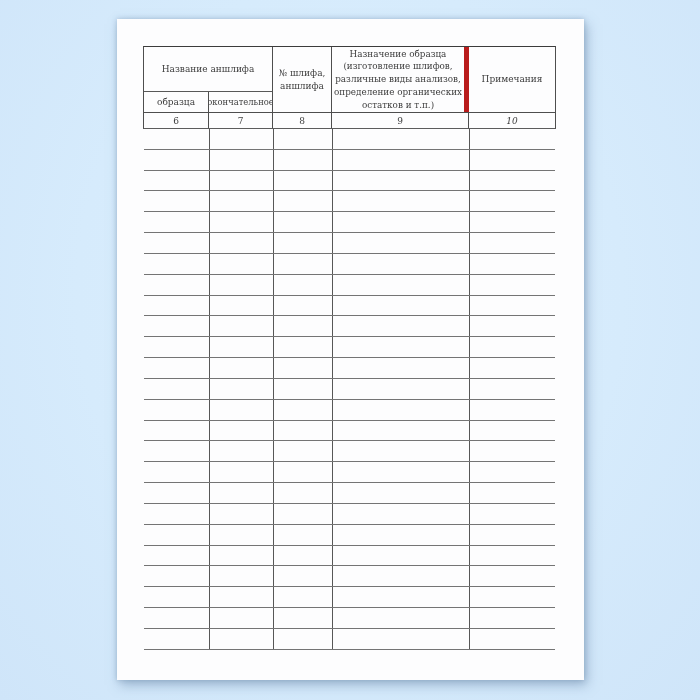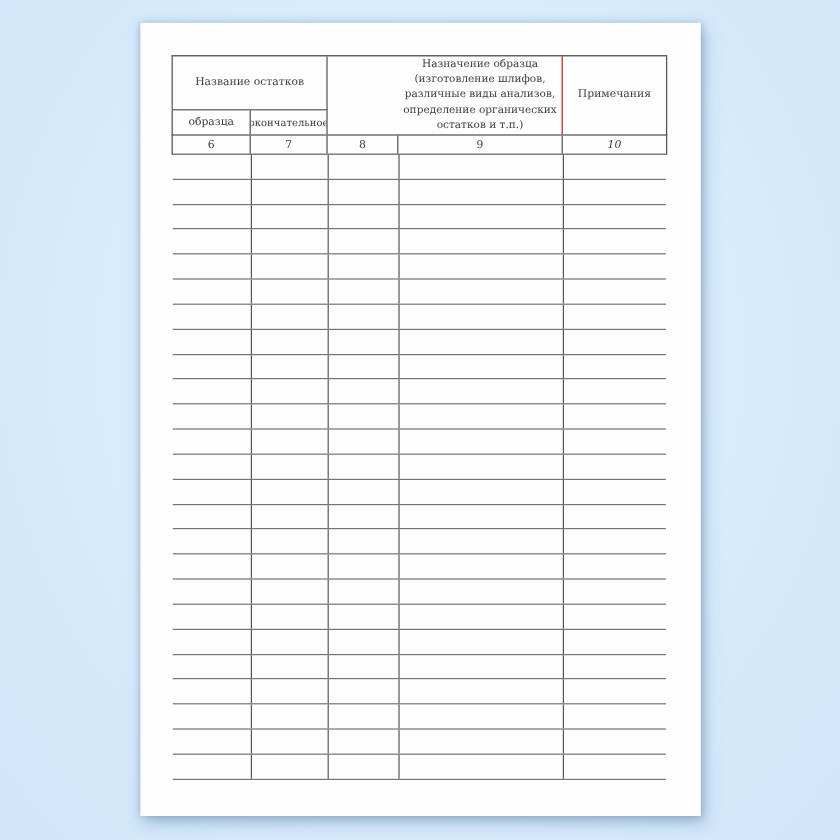--- a/index.html
+++ b/index.html
@@ -29,21 +29,21 @@
   }
   .hc{
     display:flex;align-items:center;justify-content:center;
     text-align:center;font-size:9px;line-height:12.8px;
     box-sizing:border-box;overflow:hidden;
   }
   .h-name   {grid-column:1/3;grid-row:1;border-right:1px solid #4e4e4e;border-bottom:1px solid #585858;}
   .h-field  {grid-column:1;grid-row:2;border-right:1px solid #4e4e4e;}
   .h-final  {grid-column:2;grid-row:2;border-right:1px solid #4e4e4e;font-size:8.4px;white-space:nowrap;text-align:center;}
   .h-shlif  {grid-column:3;grid-row:1/3;border-right:1px solid #4e4e4e;white-space:pre-line;}
-  .h-purpose{grid-column:4;grid-row:1/3;border-right:1px solid #b91c1c;white-space:pre-line;font-size:8.8px;}
+  .h-purpose{grid-column:4;grid-row:1/3;border-right:5px solid #b91c1c;white-space:pre-line;font-size:8.8px;}
   .h-notes  {grid-column:5;grid-row:1/3;}
   
   .num-row{
     display:grid;
     grid-template-columns:65px 64px 59px 137px 86px;
     grid-template-rows:15px;
     box-sizing:border-box;
     border:1px solid #4e4e4e;border-top:none;border-bottom:1px solid #5c5c5c;
   }
   .num-row .nc{
@@ -65,21 +65,23 @@
   .bc.c4{width:137px;border-left:1px solid #575757;}
   .bc.c5{width:86px;border-left:1px solid #575757;}
 </style>
 </head>
 <body>
 
 <div class="paper">
   <div class="form-table">
 
     <div class="thead">
-      <div class="hc h-name">Название остатков</div>
+      <div class="hc h-name">Название аншлифа</div>
+      <div class="hc h-shlif">№ шлифа,
+аншлифа</div>
       <div class="hc h-purpose">Назначение образца
 (изготовление шлифов,
 различные виды анализов,
 определение органических
 остатков и т.п.)</div>
       <div class="hc h-notes">Примечания</div>
       <div class="hc h-field">образца</div>
       <div class="hc h-final">окончательное</div>
     </div>
 

